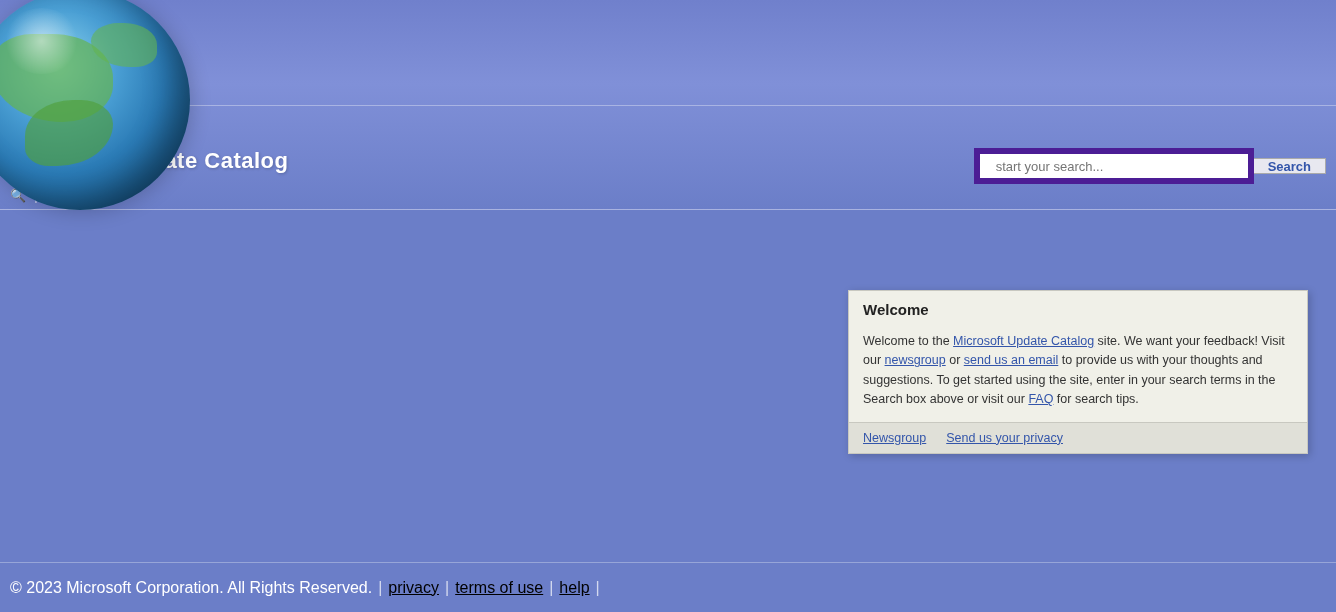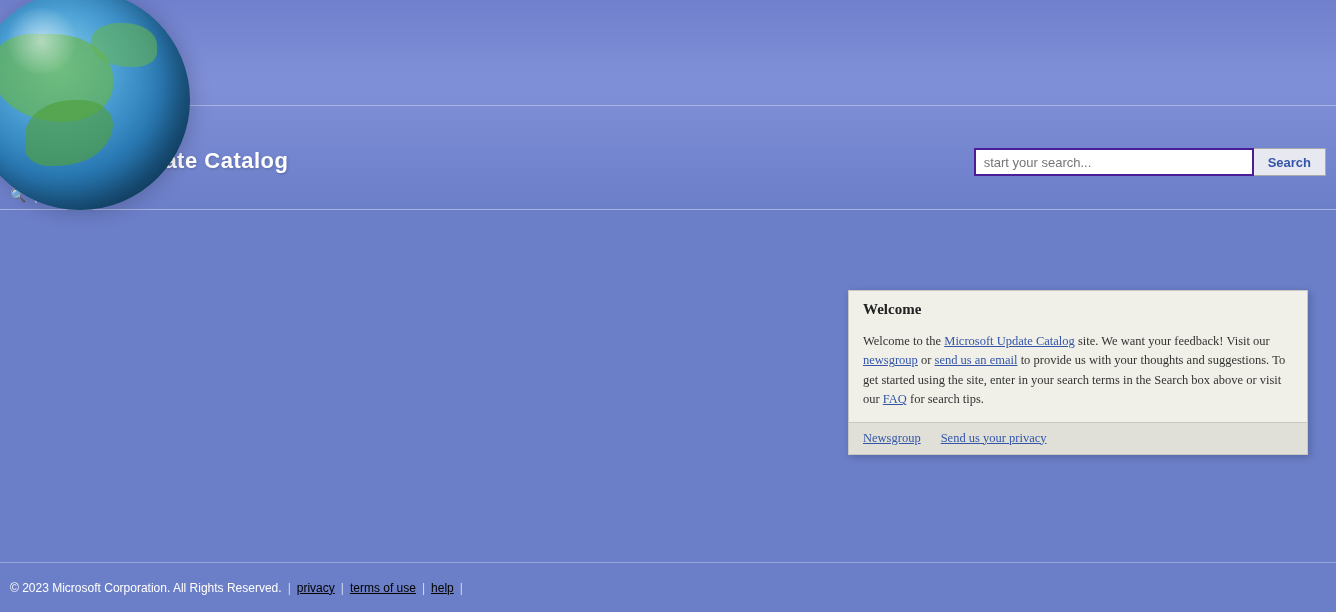--- a/index.html
+++ b/index.html
@@ -106,30 +106,30 @@
     .search-area {
       position: absolute;
       top: 148px;
       right: 10px;
       display: flex;
       align-items: center;
       gap: 0;
     }
     .search-input {
       width: 280px;
-      height: 28px;
-      padding: 3px 8px;
-      border: 2px solid #4c1d95;
+      height: 36px;
+      padding: 3px 16px;
+      border: 6px solid #4c1d95;
       font-size: 13px;
       color: #999;
       outline: none;
       background: white;
     }
     .search-button {
-      height: 28px;
+      height: 16px;
       padding: 0 14px;
       background: #e8e8f0;
       border: 1px solid #aaa;
       border-left: none;
       color: #3355aa;
       font-size: 13px;
       font-weight: bold;
       cursor: pointer;
       white-space: nowrap;
     }
@@ -159,21 +159,20 @@
     }
 
     
     .main-content {
       position: absolute;
       top: 210px;
       left: 0;
       right: 0;
       bottom: 50px;
       background-color: #6b7ec8;
-      font-family: Liberation Serif, serif;
     }
 
     
     .welcome-box {
       position: absolute;
       top: 80px;
       left: 848px;
       width: 460px;
       background: #f0f0e8;
       border: 1px solid #c8c8c0;
@@ -216,21 +215,21 @@
       position: absolute;
       bottom: 0;
       left: 0;
       right: 0;
       height: 50px;
       background-color: #6b7ec8;
       border-top: 1px solid rgba(255,255,255,0.3);
       display: flex;
       align-items: center;
       padding: 0 10px;
-      font-size: 12px;
+      font-size: 16px;
       color: white;
       gap: 6px;
     }
     .footer a {
       color: #000000;
       text-decoration: underline;
       cursor: pointer;
     }
     .footer-sep {
       color: rgba(255,255,255,0.7);

